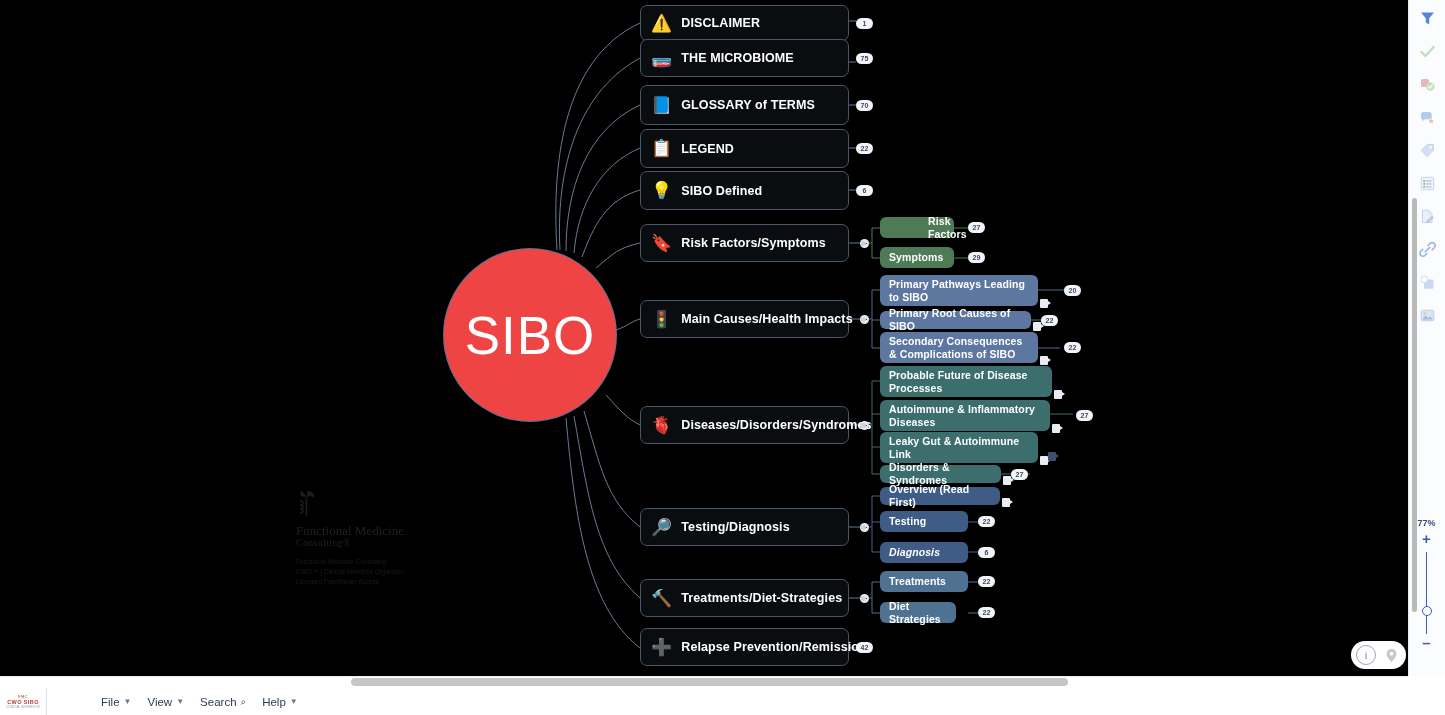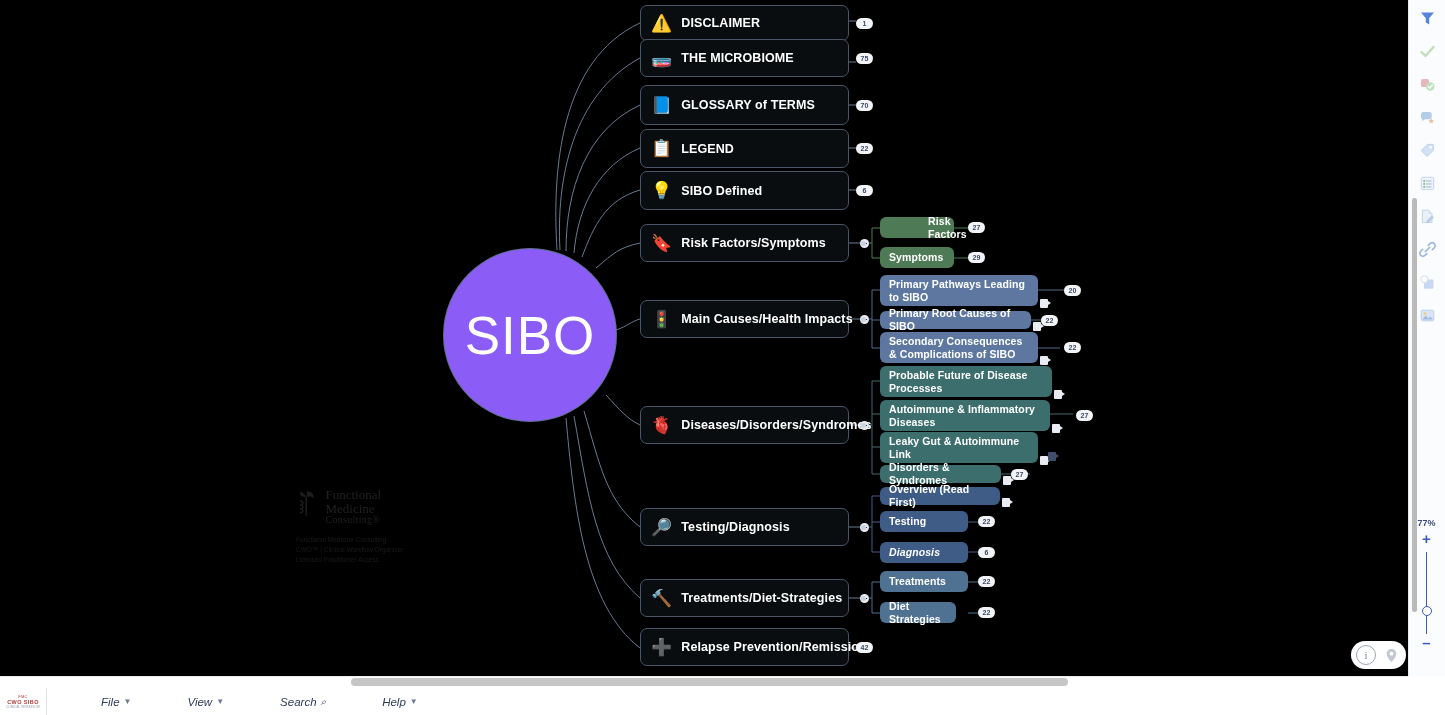--- a/index.html
+++ b/index.html
@@ -21,21 +21,21 @@
   }
 
   #svg-links { position: absolute; left:0; top:0; width:1408px; height:676px; pointer-events:none; }
 
   
   .central {
     position: absolute;
     left: 444px; top: 249px;
     width: 172px; height: 172px;
     border-radius: 50%;
-    background: #8b5cf6;
+    background: #ef4444;
     display: flex; align-items: center; justify-content: center;
     color: #ffffff;
     font-size: 53px;
     letter-spacing: 1px;
     font-family: "Liberation Sans", sans-serif;
     box-shadow: 0 0 0 1px #5e7192;
   }
 
   
   .main-node {
@@ -126,21 +126,21 @@
     background: #c9d2de;
   }
 
   
   .watermark {
     position: absolute;
     left: 296px; top: 488px;
     width: 135px;
     color: #1c1c1c;
   }
-  .wm-top { display: flex; align-items: flex-start; gap: 6px; }
+  .wm-top { display: flex; align-items: flex-start; gap: 6px; flex-direction: column; }
   .wm-brand { line-height: 1.05; }
   .wm-brand .l1 { font-size: 13px; color: #202020; font-family: "Liberation Serif", serif; }
   .wm-brand .l2 { font-size: 10px; color: #202020; font-family: "Liberation Serif", serif; letter-spacing:.3px; }
   .wm-lines { margin-top: 9px; font-size: 6.5px; line-height: 1.55; color: #1a1a1a; }
 
   
   #right-bar {
     position: absolute;
     right: 0; top: 0;
     width: 37px; height: 676px;
@@ -222,21 +222,21 @@
     color: #b03a3a;
   }
   #bb-logo .lg1 { font-size: 4px; letter-spacing: .2px; }
   #bb-logo .lg2 { font-size: 5.5px; font-weight: bold; letter-spacing: .4px; }
   #bb-logo .lg3 { font-size: 3px; letter-spacing: .1px; color:#8e99ad; }
   #bb-title {
     padding-left: 14px;
     font-size: 13px; color: #2c3b57;
     white-space: nowrap;
   }
-  #bb-menu { display: flex; align-items: center; gap: 56px; margin-left: 54px; font-style: italic; }
+  #bb-menu { display: flex; align-items: center; gap: 16px; margin-left: 54px; }
   .bb-menu-item {
     font-size: 11.5px; color: #2c3b57;
     display: flex; align-items: center; gap: 4px;
   }
   .caret { font-size: 8px; color: #6b7893; }
   .mag { font-size: 10px; color: #2c3b57; }
 
   
   #top-right-strip {
     position: absolute; right: 0; top: 0; width: 37px; height: 3px; background:#fbfcfe;

